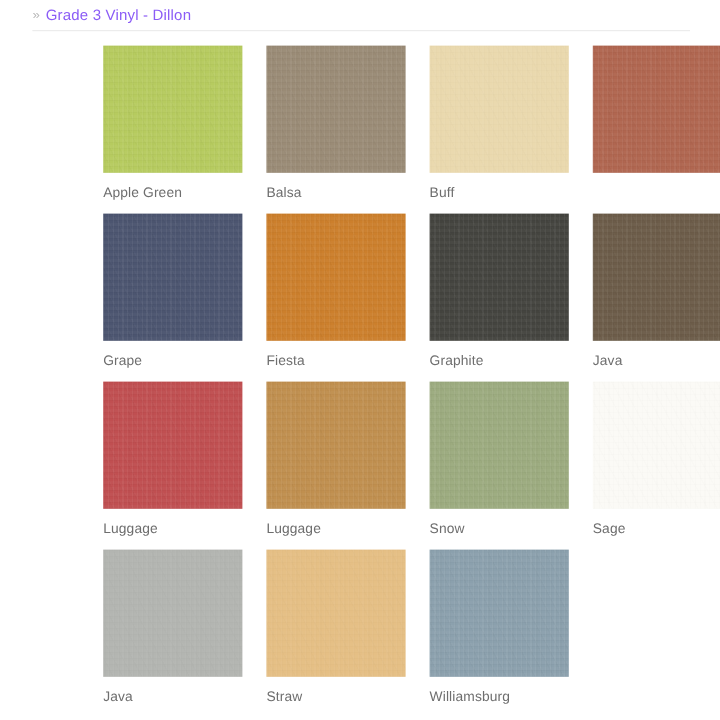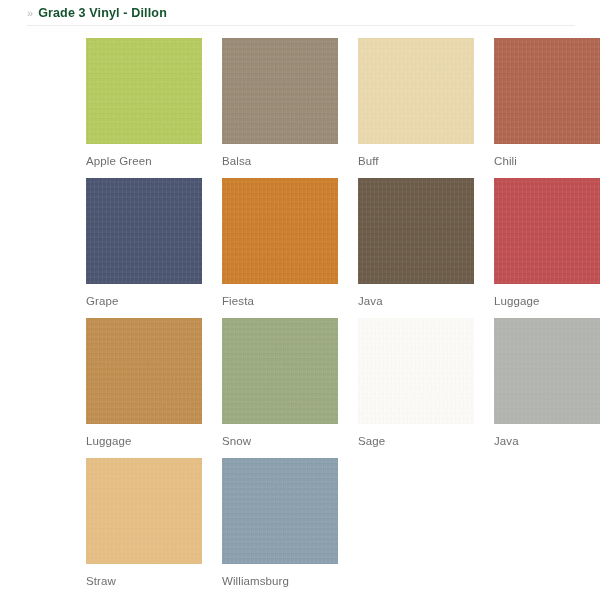--- a/index.html
+++ b/index.html
@@ -36,25 +36,24 @@
   }
   .breadcrumb .chev {
     color: #b9b9b9;
     font-size: 11px;
     line-height: 1;
     margin-right: 5px;
     position: relative;
     top: 0px;
   }
   .breadcrumb .title {
-    color: #14532d;
+    color: #8b5cf6;
     font-size: 12.5px;
     letter-spacing: 0.15px;
     white-space: nowrap;
-    font-weight: bold;
   }
   .header-rule {
     position: absolute;
     left: 27px;
     top: 25px;
     width: 548px;
     height: 1px;
     background: #ececec;
   }
 
@@ -146,33 +145,36 @@
       <div class="caption">Balsa</div>
     </div>
 
     <div class="cell">
       <div class="swatch light" style="background-color: rgb(234, 217, 174);"></div>
       <div class="caption">Buff</div>
     </div>
 
     <div class="cell">
       <div class="swatch" style="background-color: rgb(176, 102, 80);"></div>
-      <div class="caption">Chili</div>
     </div>
 
     <div class="cell">
       <div class="swatch" style="background-color: rgb(76, 85, 112);"></div>
       <div class="caption">Grape</div>
     </div>
 
     <div class="cell">
       <div class="swatch" style="background-color: rgb(204, 127, 44);"></div>
       <div class="caption">Fiesta</div>
     </div>
 
+    <div class="cell">
+      <div class="swatch" style="background-color: rgb(68, 68, 63);"></div>
+      <div class="caption">Graphite</div>
+    </div>
 
     <div class="cell">
       <div class="swatch" style="background-color: rgb(108, 92, 73);"></div>
       <div class="caption">Java</div>
     </div>
 
     <div class="cell">
       <div class="swatch" style="background-color: rgb(192, 79, 81);"></div>
       <div class="caption">Luggage</div>
     </div>

